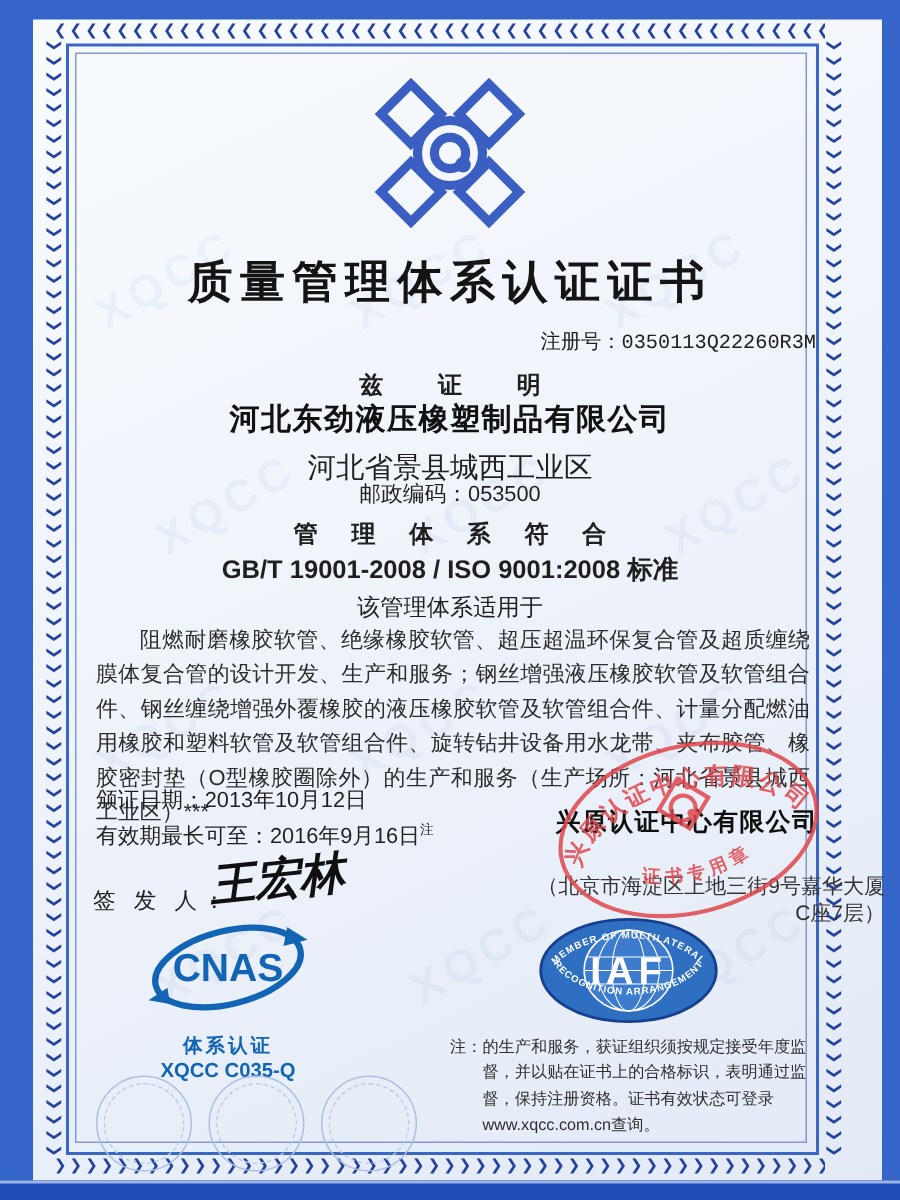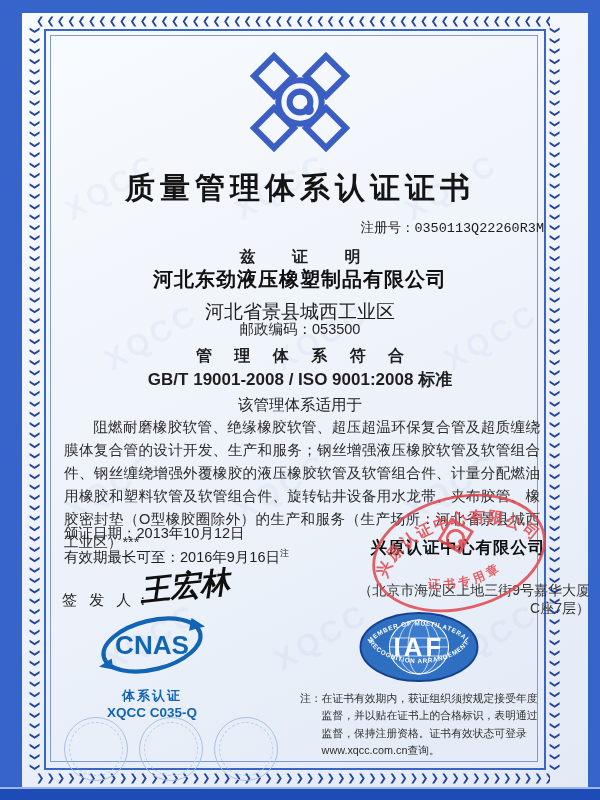--- a/index.html
+++ b/index.html
@@ -182,15 +182,15 @@
   </div>
   <div class="abs circle" style="left:139px;">
     <div class="ring"></div>
   </div>
   <div class="abs circle" style="left:214px;">
     <div class="ring"></div>
   </div>
 
   <div class="abs note">
     <span class="lbl">注：</span>
-    <span>在证书有效期内，获证组织须按规定接受年度监督，并以贴在证书上的合格标识，表明通过监督，保持注册资格。证书有效状态可登录www.xqcc.com.cn查询。</span>
+    <span>的生产和服务，获证组织须按规定接受年度监督，并以贴在证书上的合格标识，表明通过监督，保持注册资格。证书有效状态可登录www.xqcc.com.cn查询。</span>
   </div>
 </div>
 
 </body></html>

